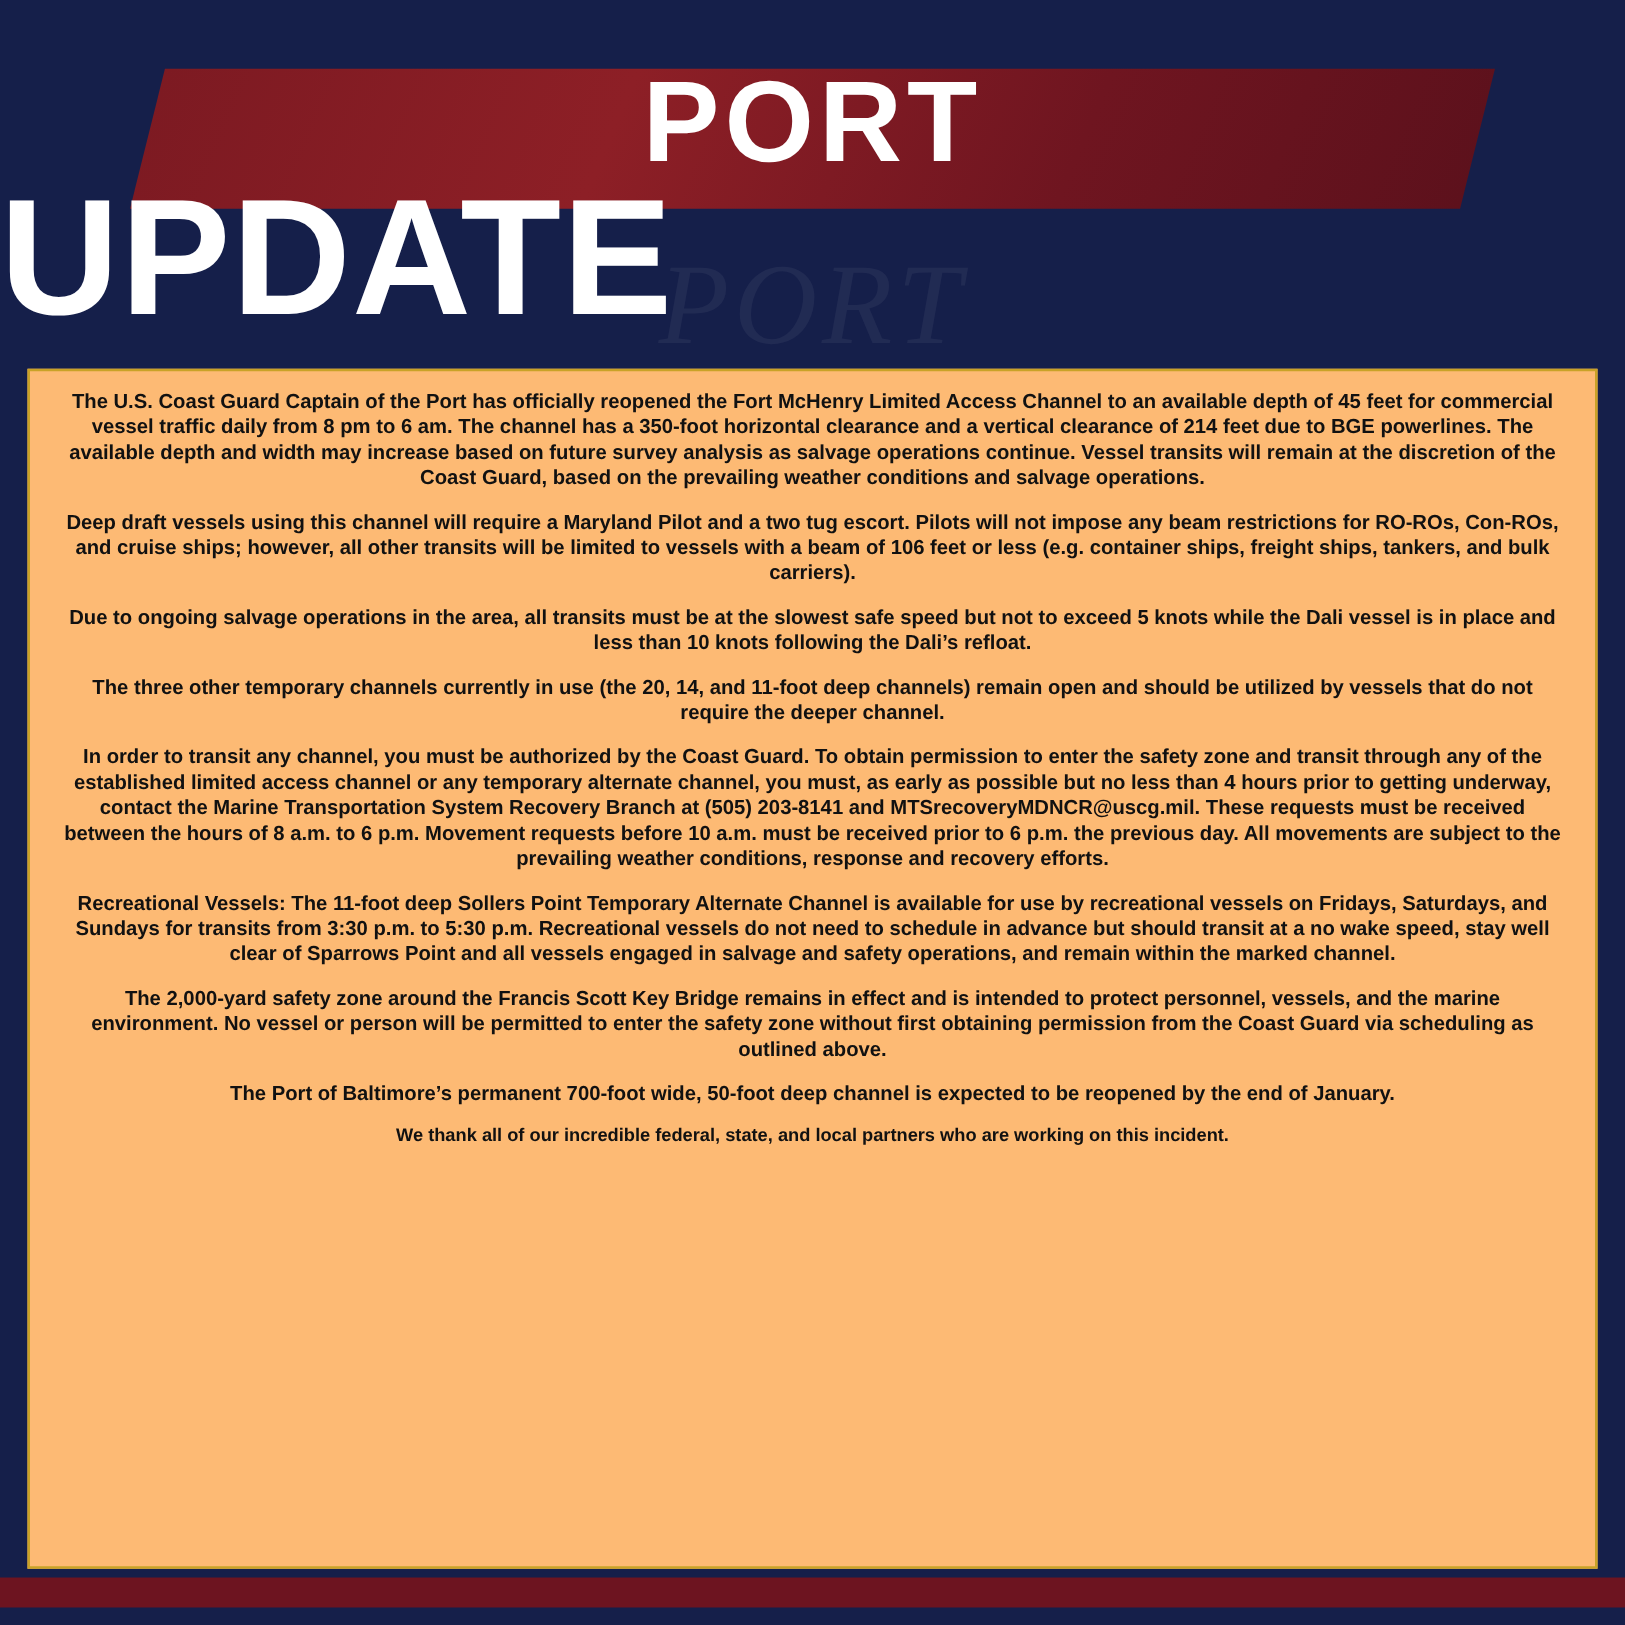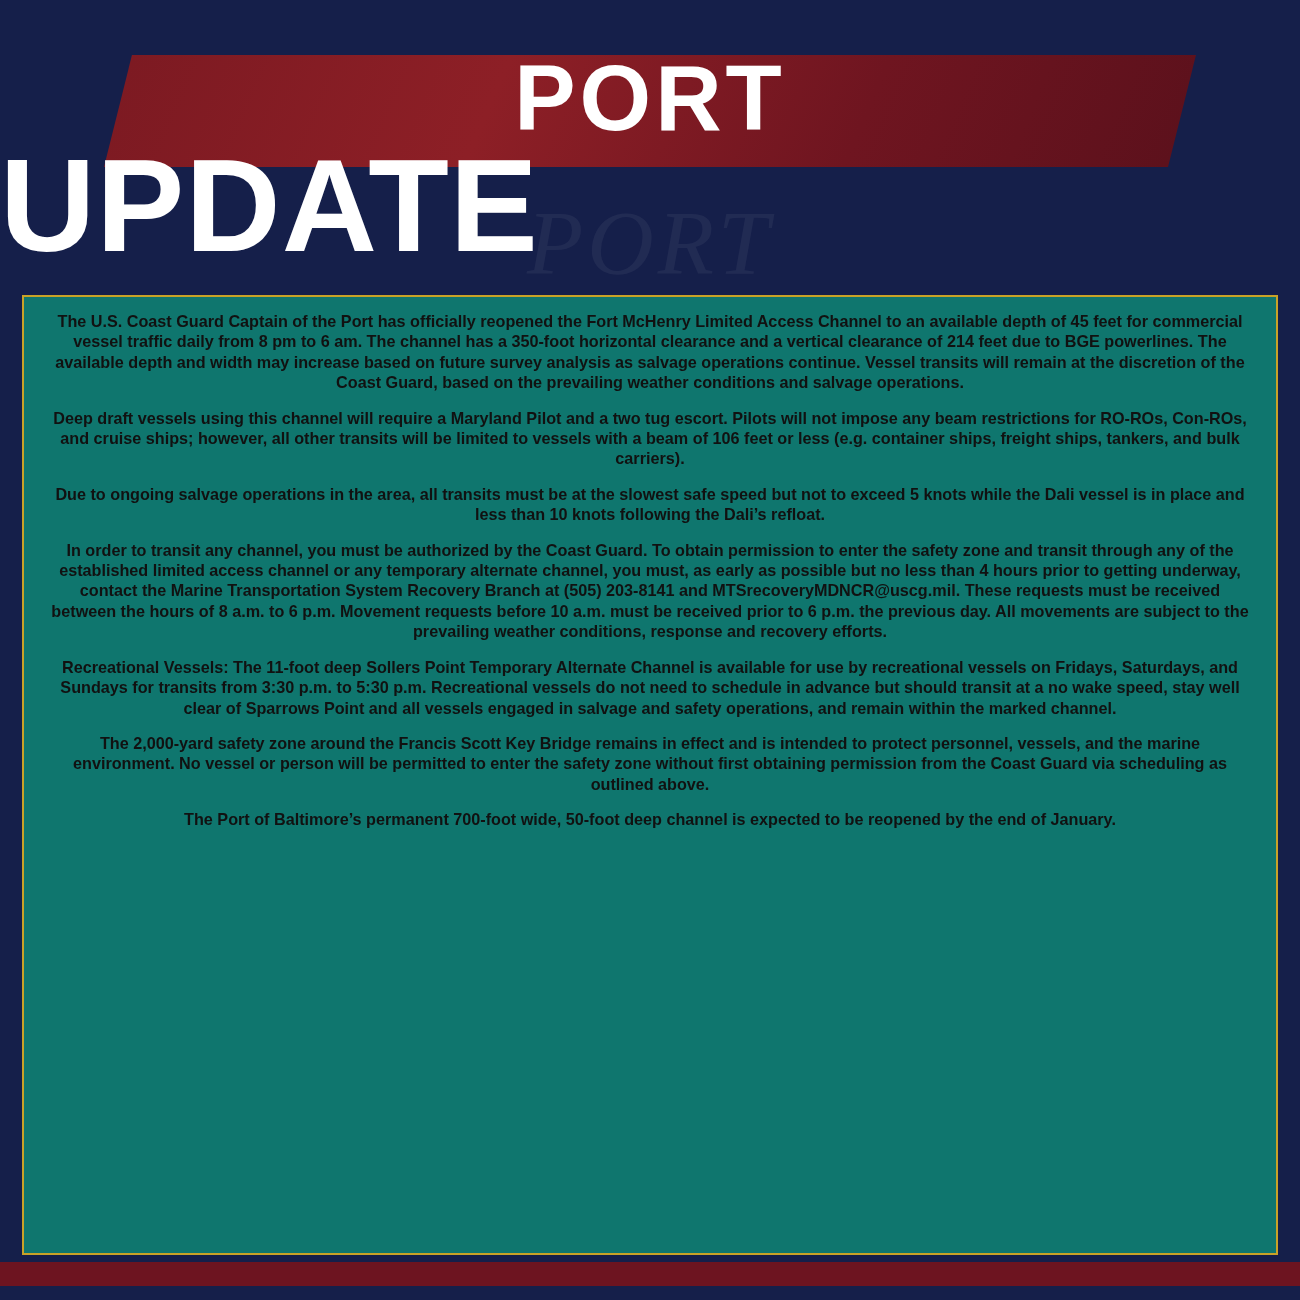--- a/index.html
+++ b/index.html
@@ -78,21 +78,21 @@
     letter-spacing: 1px;
     line-height: 1;
   }
   
   .card {
     position: absolute;
     top: 295px;
     left: 22px;
     width: 1256px;
     height: 960px;
-    background: #0f766e;
+    background: #fdba74;
     border: 2px solid #c9a227;
     padding: 14px 26px 10px 26px;
   }
   .para {
     text-align: center;
     font-weight: bold;
     color: #111111;
     font-size: 16.2px;
     line-height: 1.26;
     margin-bottom: 15px;
@@ -109,20 +109,22 @@
     <div class="banner-shape"></div>
     <div class="watermark">PORT</div>
     <div class="title-1">PORT</div>
     <div class="title-2">UPDATE</div>
   </div>
 
   <div class="card" id="card">
       <div class="para">The U.S. Coast Guard Captain of the Port has officially reopened the Fort McHenry Limited Access Channel to an available depth of 45 feet for commercial vessel traffic daily from 8 pm to 6 am.   The channel has a 350-foot horizontal clearance and a vertical clearance of 214 feet due to BGE powerlines.  The available depth and width may increase based on future survey analysis as salvage operations continue. Vessel transits will remain at the discretion of the Coast Guard, based on the prevailing weather conditions and salvage operations.</div>
       <div class="para">Deep draft vessels using this channel will require a Maryland Pilot and a two tug escort.  Pilots will not impose any beam restrictions for RO-ROs, Con-ROs, and cruise ships; however, all other transits will be limited to vessels with a beam of 106 feet or less (e.g. container ships, freight ships, tankers, and bulk carriers).</div>
       <div class="para">Due to ongoing salvage operations in the area, all transits must be at the slowest safe speed but not to exceed 5 knots while the Dali vessel is in place and less than 10 knots following the Dali’s refloat.</div>
+      <div class="para">The three other temporary channels currently in use (the 20, 14, and 11-foot deep channels) remain open and should be utilized by vessels that do not require the deeper channel.</div>
       <div class="para">In order to transit any channel, you must be authorized by the Coast Guard.  To obtain permission to enter the safety zone and transit through any of the established limited access channel or any temporary alternate channel, you must, as early as possible but no less than 4 hours prior to getting underway, contact the Marine Transportation System Recovery Branch at (505) 203-8141 and MTSrecoveryMDNCR@uscg.mil.  These requests must be received between the hours of 8 a.m. to  6 p.m. Movement requests before 10 a.m. must be received prior to 6 p.m. the previous day. All movements are subject to the prevailing weather conditions, response and recovery efforts.</div>
       <div class="para">Recreational Vessels:  The 11-foot deep Sollers Point Temporary Alternate Channel is available for use by recreational vessels on Fridays, Saturdays, and Sundays for transits from 3:30 p.m. to 5:30 p.m. Recreational vessels do not need to schedule in advance but should transit at a no wake speed, stay well clear of Sparrows Point and all vessels engaged in salvage and safety operations, and remain within the marked channel.</div>
       <div class="para">The 2,000-yard safety zone around the Francis Scott Key Bridge remains in effect and is intended to protect personnel, vessels, and the marine environment. No vessel or person will be permitted to enter the safety zone without first obtaining permission from the Coast Guard via scheduling as outlined above.</div>
       <div class="para">The Port of Baltimore’s permanent 700-foot wide, 50-foot deep channel is expected to be reopened by the end of January.</div>
+      <div class="para small">We thank all of our incredible federal, state, and local partners who are working on this incident.</div>
     </div>
 
   <div class="bottom-strip"></div>
 </div>
 
 </body></html>

